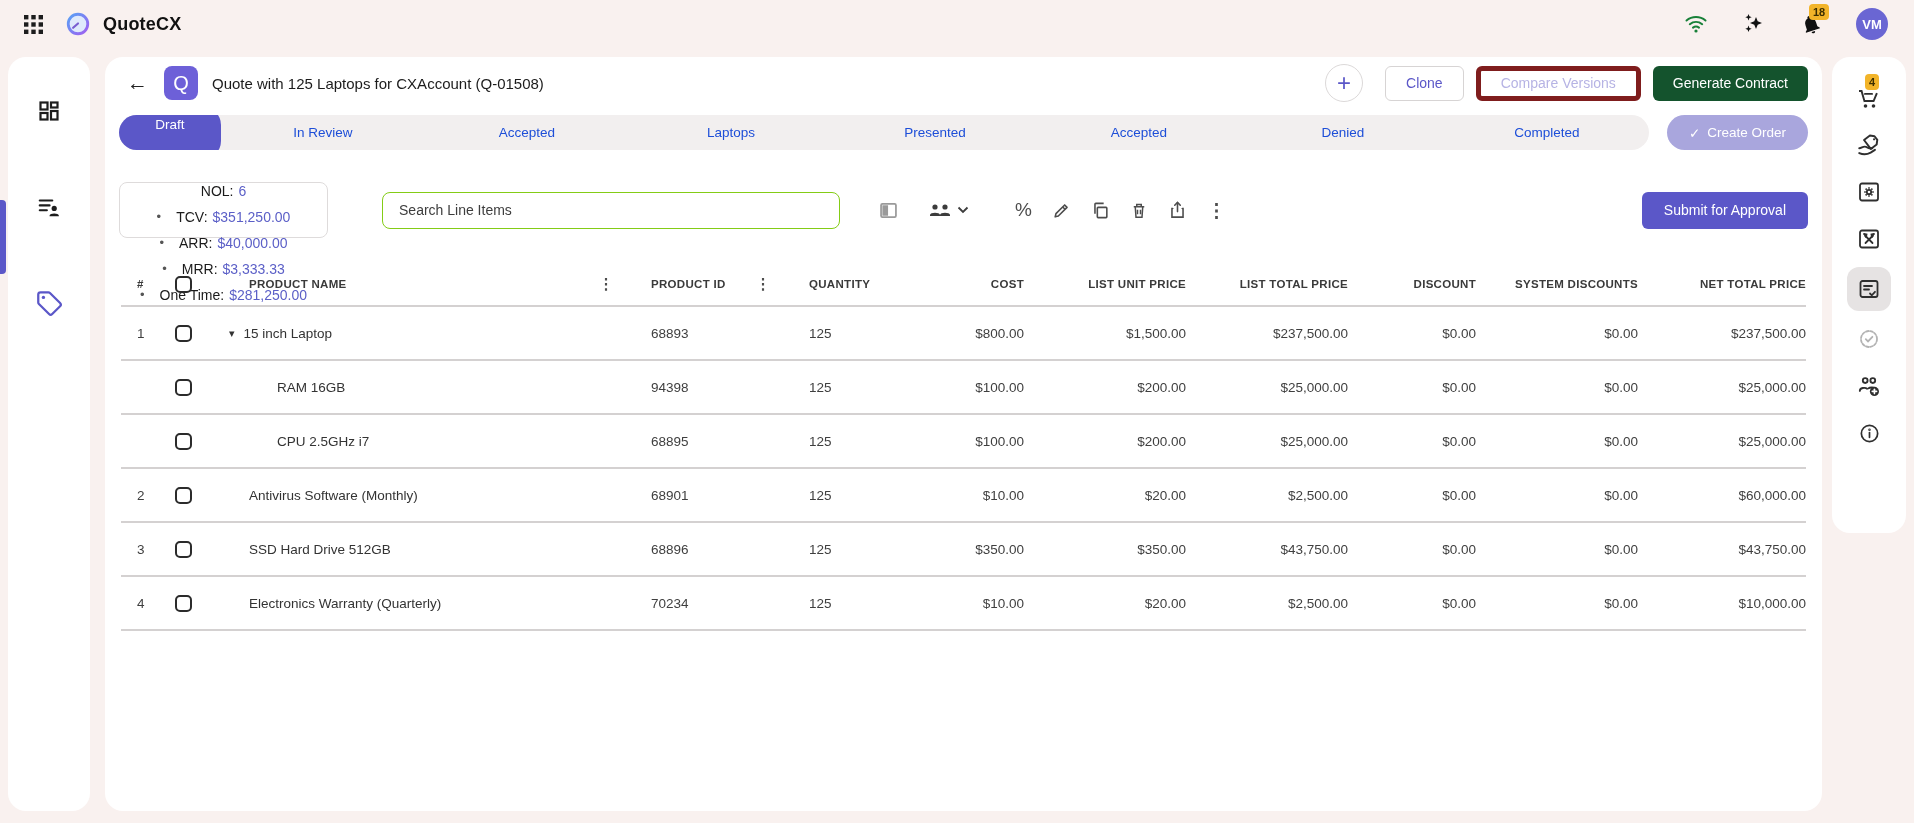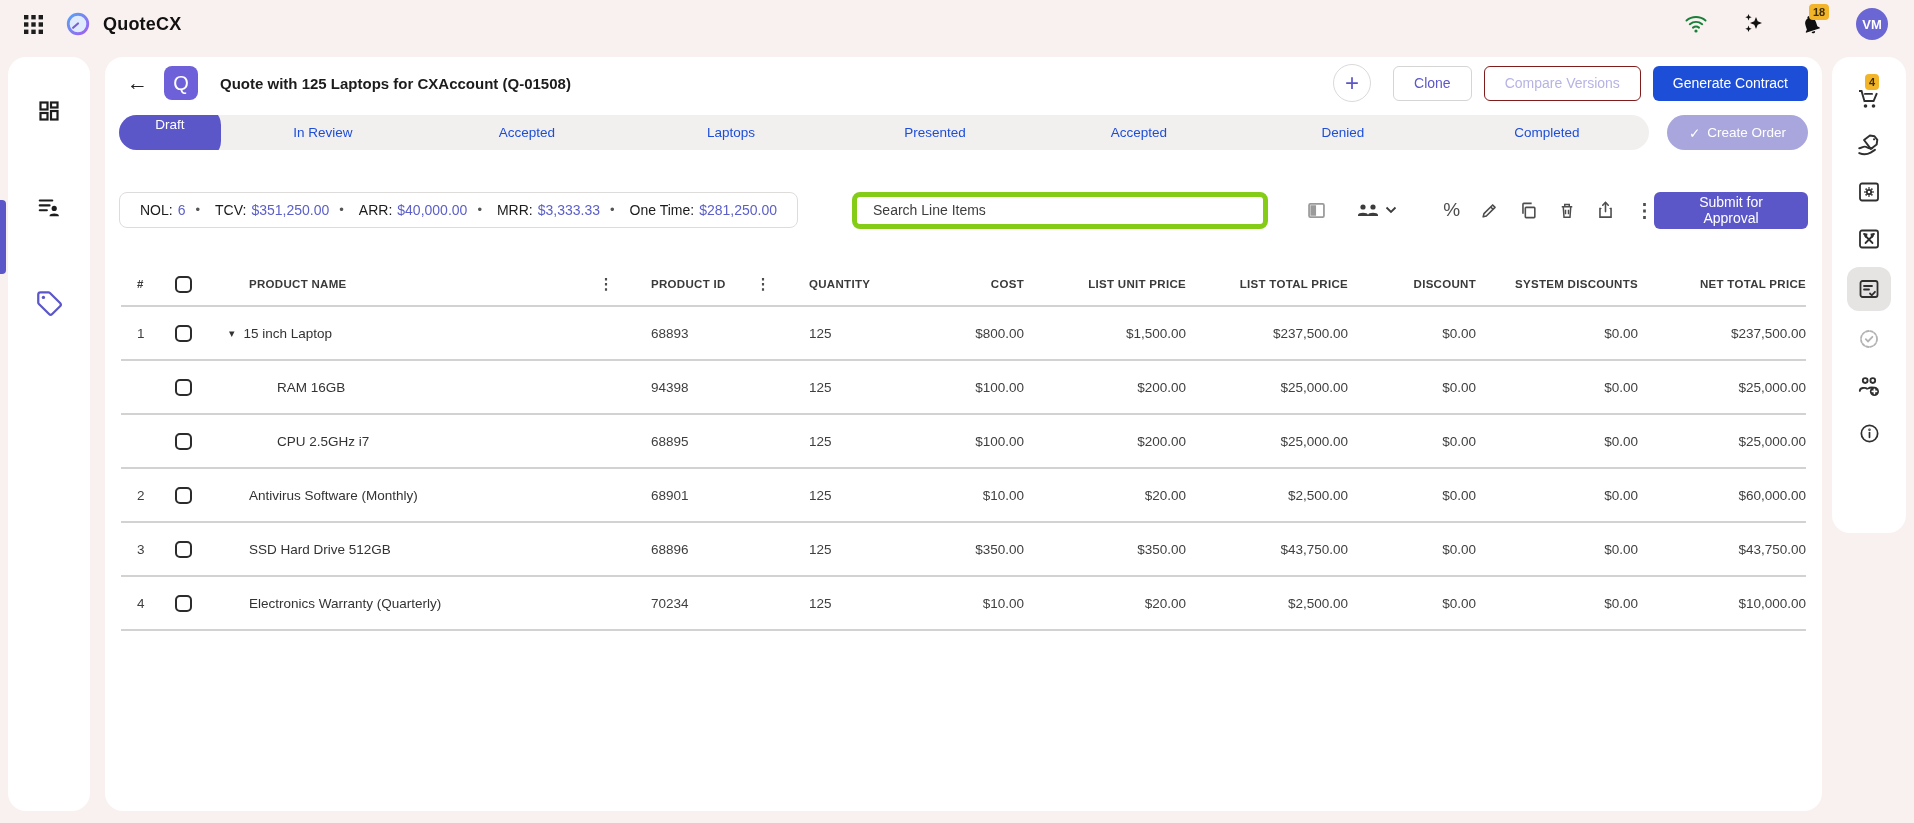--- a/index.html
+++ b/index.html
@@ -24,43 +24,43 @@
   .main-card { position:absolute; left:105px; top:57px; width:1717px; bottom:12px; background:#fff; border-radius:18px; overflow:hidden; }
 
   .right-sidebar { position:absolute; right:8px; top:57px; width:74px; height:476px; background:#fff; border-radius:18px; display:flex; flex-direction:column; align-items:center; padding-top:22px; gap:9px; }
   .rsb-item { width:44px; height:38px; display:flex; align-items:center; justify-content:center; position:relative; cursor:pointer; border-radius:12px; }
   .rsb-item.active { background:#e6e3e3; height:44px; }
 
   
   .quote-header { height:52px; margin:0 14px; display:flex; align-items:center; }
   .back-btn { font-size:21px; color:#222; background:none; border:none; cursor:pointer; padding:4px 8px; }
   .q-avatar { width:34px; height:34px; border-radius:8px; background:#6d60d8; color:#fff; font-size:20px; font-weight:500; display:flex; align-items:center; justify-content:center; margin:0 14px 0 8px; }
-  .quote-title { font-size:15px; color:#1c1c1c; font-weight:700;margin-left:8px; }
+  .quote-title { font-size:15px; color:#1c1c1c; font-weight:400; }
   .qh-actions { margin-left:auto; display:flex; align-items:center; gap:12px; }
   .add-circle { width:38px; height:38px; border-radius:50%; border:1px solid #dcd9d9; background:#fff; color:#5b57c8; font-size:24px; font-weight:400; display:flex; align-items:center; justify-content:center; cursor:pointer; margin-right:10px; line-height:1; }
   .btn { height:35px; border-radius:6px; font-size:14px; padding:0 20px; cursor:pointer; font-family:inherit; }
   .btn-outline { background:#fff; border:1px solid #d7d4d4; color:#5b57c8; font-weight:500; }
-  .btn-outline-disabled { background:#fff; border:1px solid #7f1d1d; color:#b6b3e4; font-weight:500; }
-  .btn-filled-disabled { background:#1d4ed8; border:none; color:#fff; font-weight:500; }
+  .btn-outline-disabled { background:#fff; border:5px solid #7f1d1d; color:#b6b3e4; font-weight:500; }
+  .btn-filled-disabled { background:#14532d; border:none; color:#fff; font-weight:500; }
 
   
   .pipeline-row { margin:6px 14px 0; display:flex; align-items:center; }
   .pipeline { flex:1; height:35px; background:#f2efef; border-radius:18px; display:flex; align-items:center; overflow:hidden; }
   .stage { flex:1; text-align:center; font-size:13.5px; color:#1d4ed8; cursor:pointer; }
   .stage.active { flex:0 0 102px; background:#5b57c8; color:#fff; height:52px; line-height:35px; border-radius:18px; font-weight:500; }
   .create-order { margin-left:18px; height:35px; padding:0 22px; border:none; border-radius:18px; background:#a9a6dd; color:#fff; font-size:13.5px; font-weight:500; cursor:pointer; display:flex; align-items:center; gap:7px; }
 
   
   .toolbar-row { margin:40px 14px 0; display:flex; align-items:center; height:40px; }
-  .summary { height:36px; border:1px solid #dedbdb; border-radius:8px; display:flex; align-items:center; padding:0 20px; gap:10px; font-size:14px; white-space:nowrap; }
+  .summary { height:56px; border:1px solid #dedbdb; border-radius:8px; display:flex; align-items:center; padding:0 20px; gap:10px; font-size:14px; white-space:nowrap;flex-direction:column; }
   .sum-item { display:flex; gap:5px; }
   .sum-item + .sum-item::before { content:"•"; color:#555; margin-right:10px; font-size:13px; }
   .sum-label { color:#1b1b1b; }
   .sum-value { color:#5b5fc7; }
-  .search-box { margin-left:54px; width:458px; height:37px; border:5px solid #84cc16; border-radius:8px; font-size:14px; color:#6d28d9; padding:11px 16px; font-family:inherit; background:#fff; }
+  .search-box { margin-left:54px; width:458px; height:37px; border:1px solid #84cc16; border-radius:8px; font-size:14px; color:#6d28d9; padding:11px 16px; font-family:inherit; background:#fff; }
   .search-box::placeholder { color:#3d3d3d; opacity:1; }
   .tool-icons { display:flex; align-items:center; margin-left:38px; gap:20px; }
   .tool-icons .icon-btn { color:#4d4d4d; }
   .pct { font-size:19px; color:#4d4d4d; font-weight:400; }
   .kebab { font-size:19px; color:#4d4d4d; letter-spacing:0; font-weight:700; }
   .chev { margin-left:4px; }
   .grp { margin-left:8px; }
   .gap-lg { margin-left:26px; }
   .submit-btn { margin-left:auto; height:37px; padding:0 22px; background:#5b57c8; border:none; border-radius:6px; color:#fff; font-size:14px; font-weight:500; cursor:pointer; }
 

